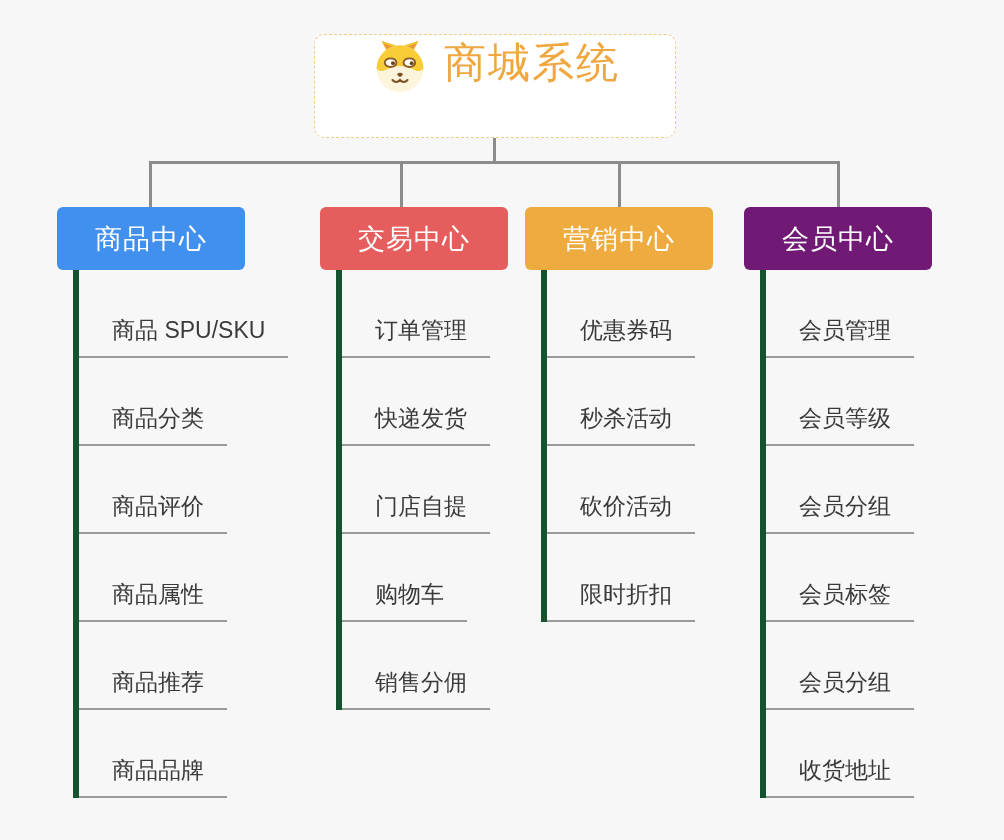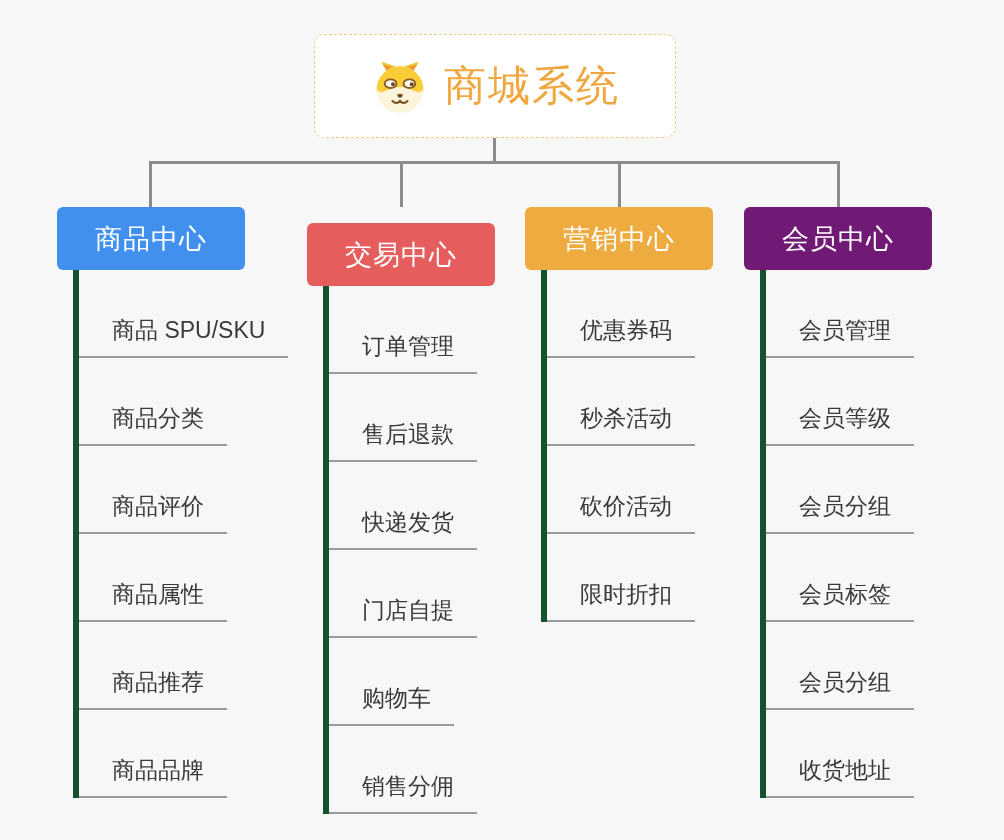--- a/index.html
+++ b/index.html
@@ -17,21 +17,20 @@
 
   
   .root-node {
     position: absolute;
     left: 314px; top: 34px;
     width: 362px; height: 104px;
     background: #ffffff;
     border: 1px dashed #f0cc8a;
     border-radius: 10px;
     display: flex;
-    align-items: center;
     justify-content: center;
     gap: 14px;
     cursor: pointer;
   }
   .root-node .dog-icon { width: 60px; height: 60px; flex: 0 0 auto; }
   .root-title {
     font-size: 42px;
     letter-spacing: 2px;
     color: #f0a73f;
     white-space: nowrap;
@@ -70,21 +69,21 @@
     align-items: flex-end;
     width: fit-content;
     padding: 0 23px 10px 33px;
     border-bottom: 2px solid #9a9a9a;
     font-size: 23px;
     color: #3a3a3a;
     white-space: nowrap;
     cursor: pointer;
   }
   .b1 { left: 57px; }
-  .b2 { left: 307px; margin-top: 16px; }
+  .b2 { left: 320px; }
   .b3 { left: 525px; }
   .b4 { left: 744px; }
 </style>
 </head>
 <body>
 
 <div class="canvas">
 
   <div class="root-node">
     <svg class="dog-icon" viewBox="0 0 64 64">
@@ -120,21 +119,20 @@
       <div class="leaf-row">商品属性</div>
       <div class="leaf-row">商品推荐</div>
       <div class="leaf-row">商品品牌</div>
     </div>
   </div>
 
   <div class="branch b2">
     <div class="branch-box" style="background-color: rgb(230, 93, 93);">交易中心</div>
     <div class="branch-children">
       <div class="leaf-row">订单管理</div>
-      <div class="leaf-row">售后退款</div>
       <div class="leaf-row">快递发货</div>
       <div class="leaf-row">门店自提</div>
       <div class="leaf-row">购物车</div>
       <div class="leaf-row">销售分佣</div>
     </div>
   </div>
 
   <div class="branch b3">
     <div class="branch-box" style="background-color: rgb(238, 171, 64);">营销中心</div>
     <div class="branch-children">

